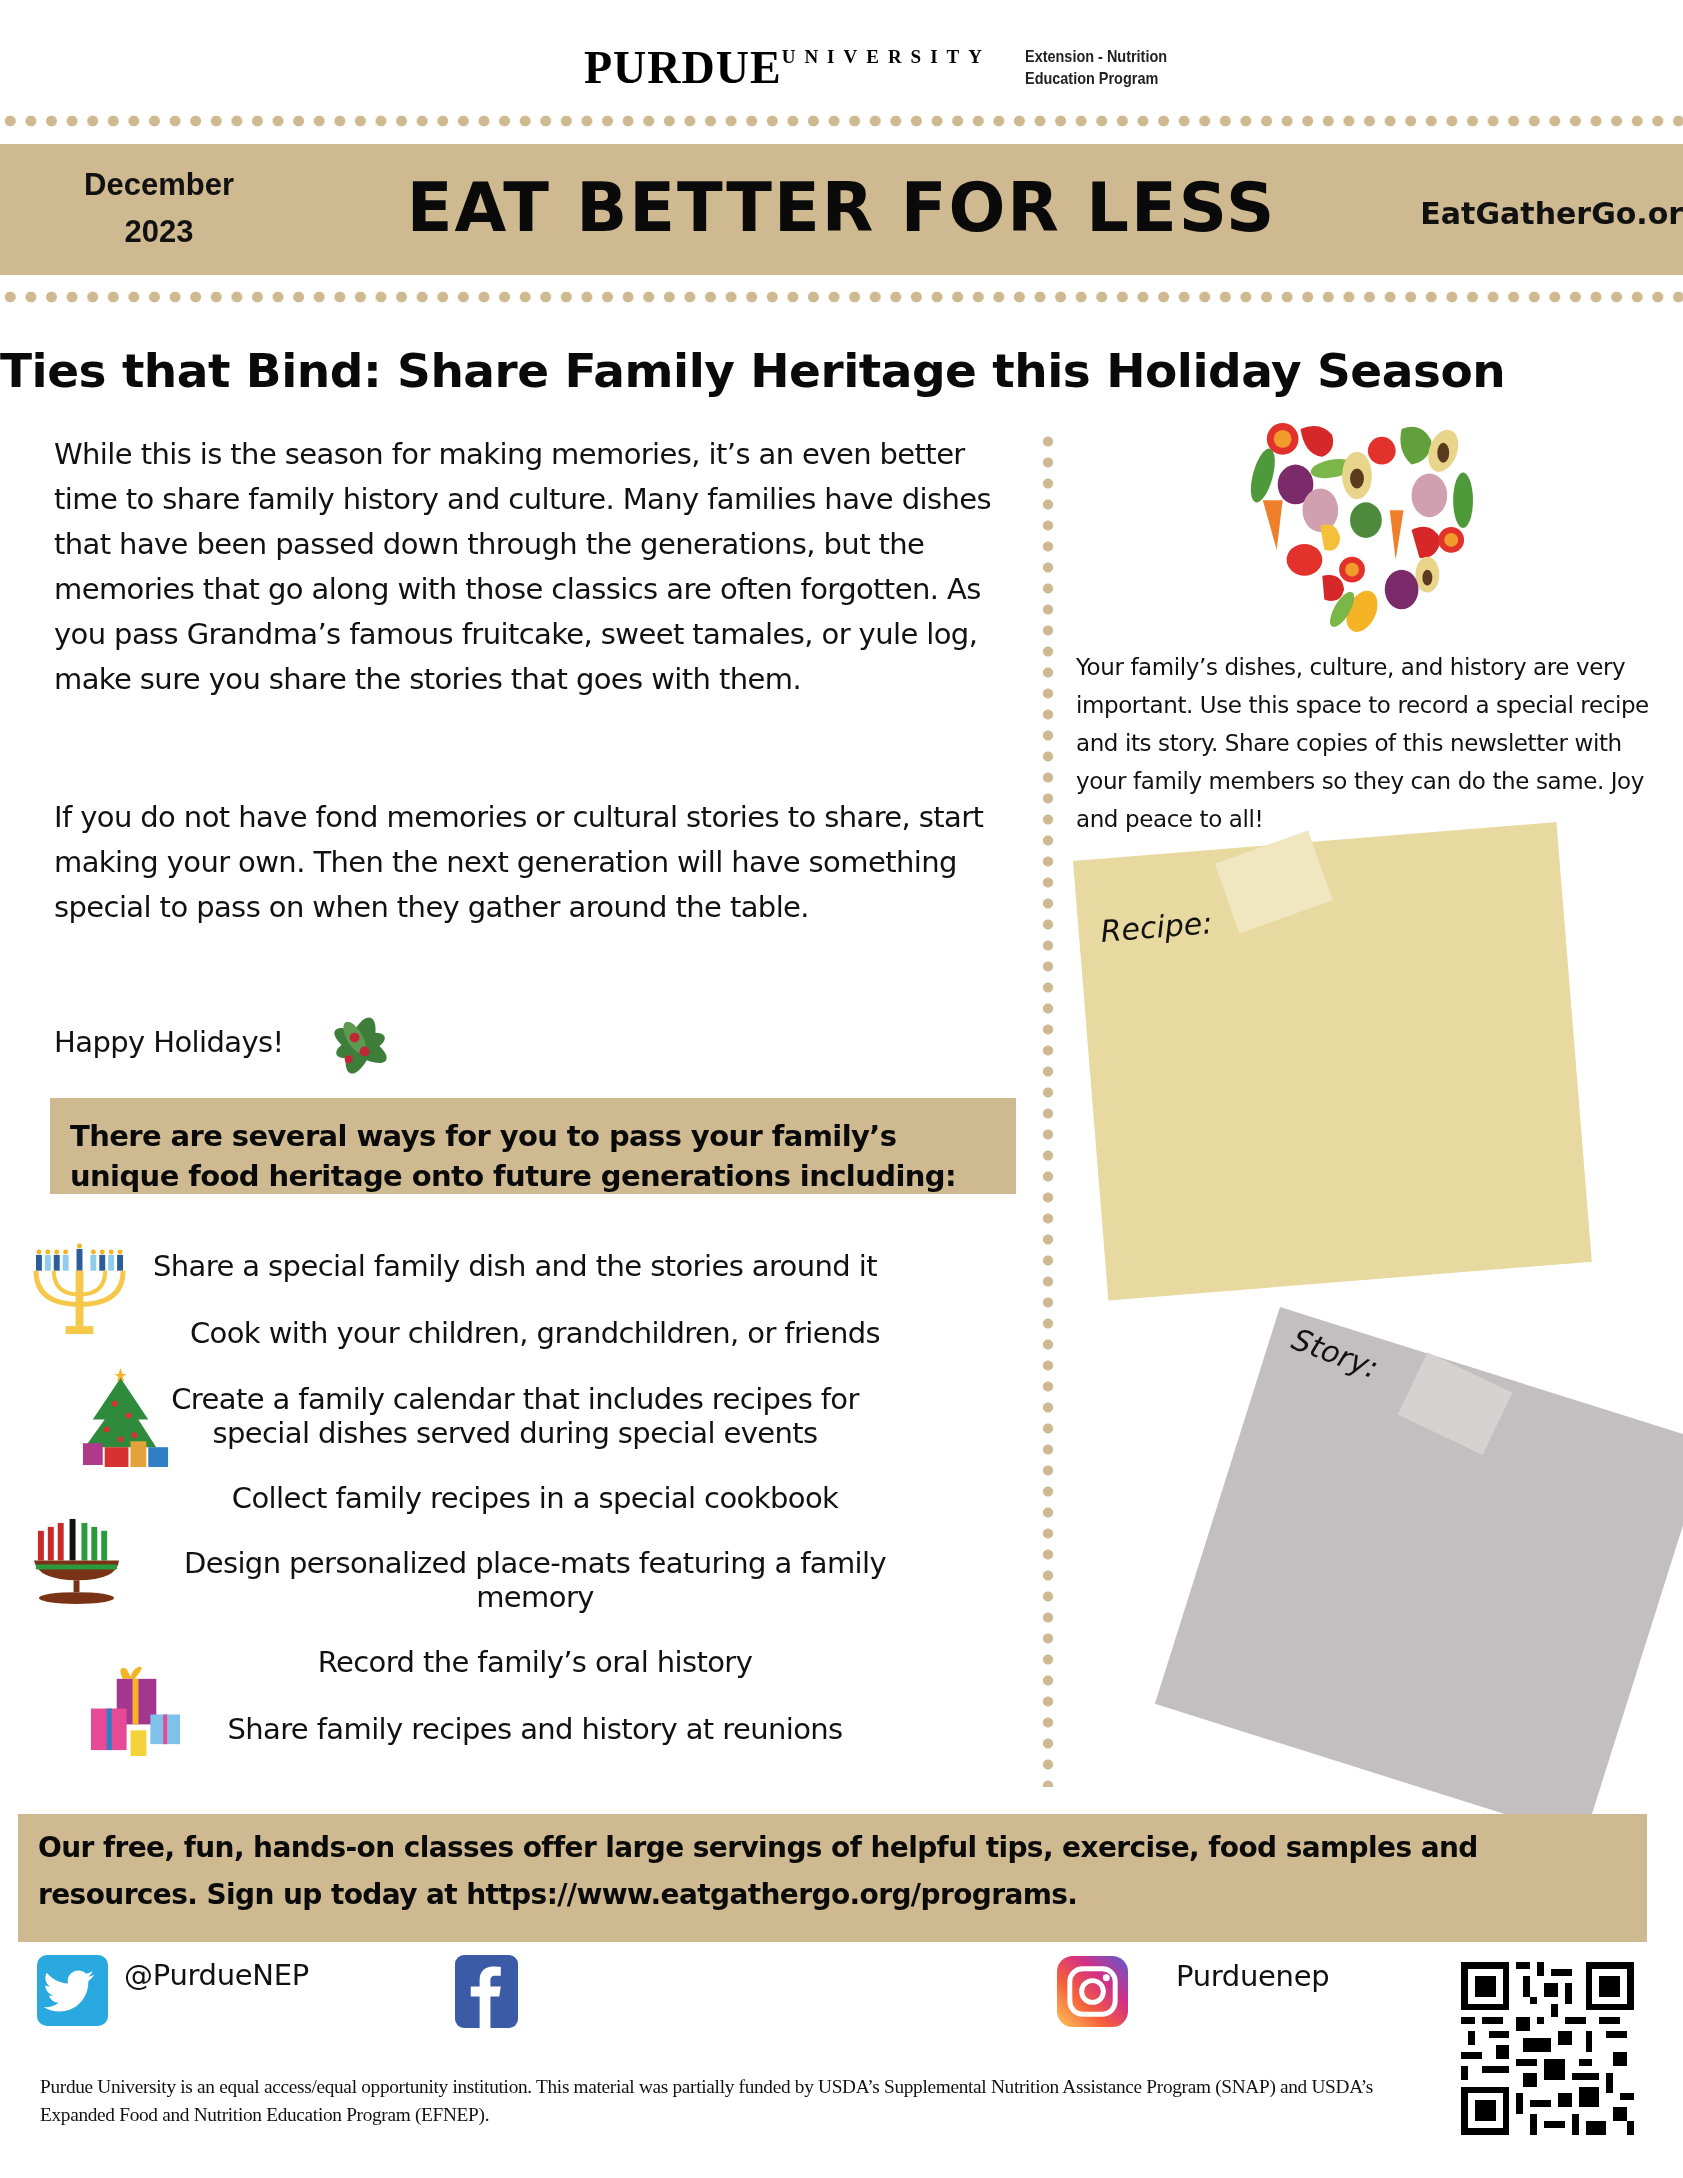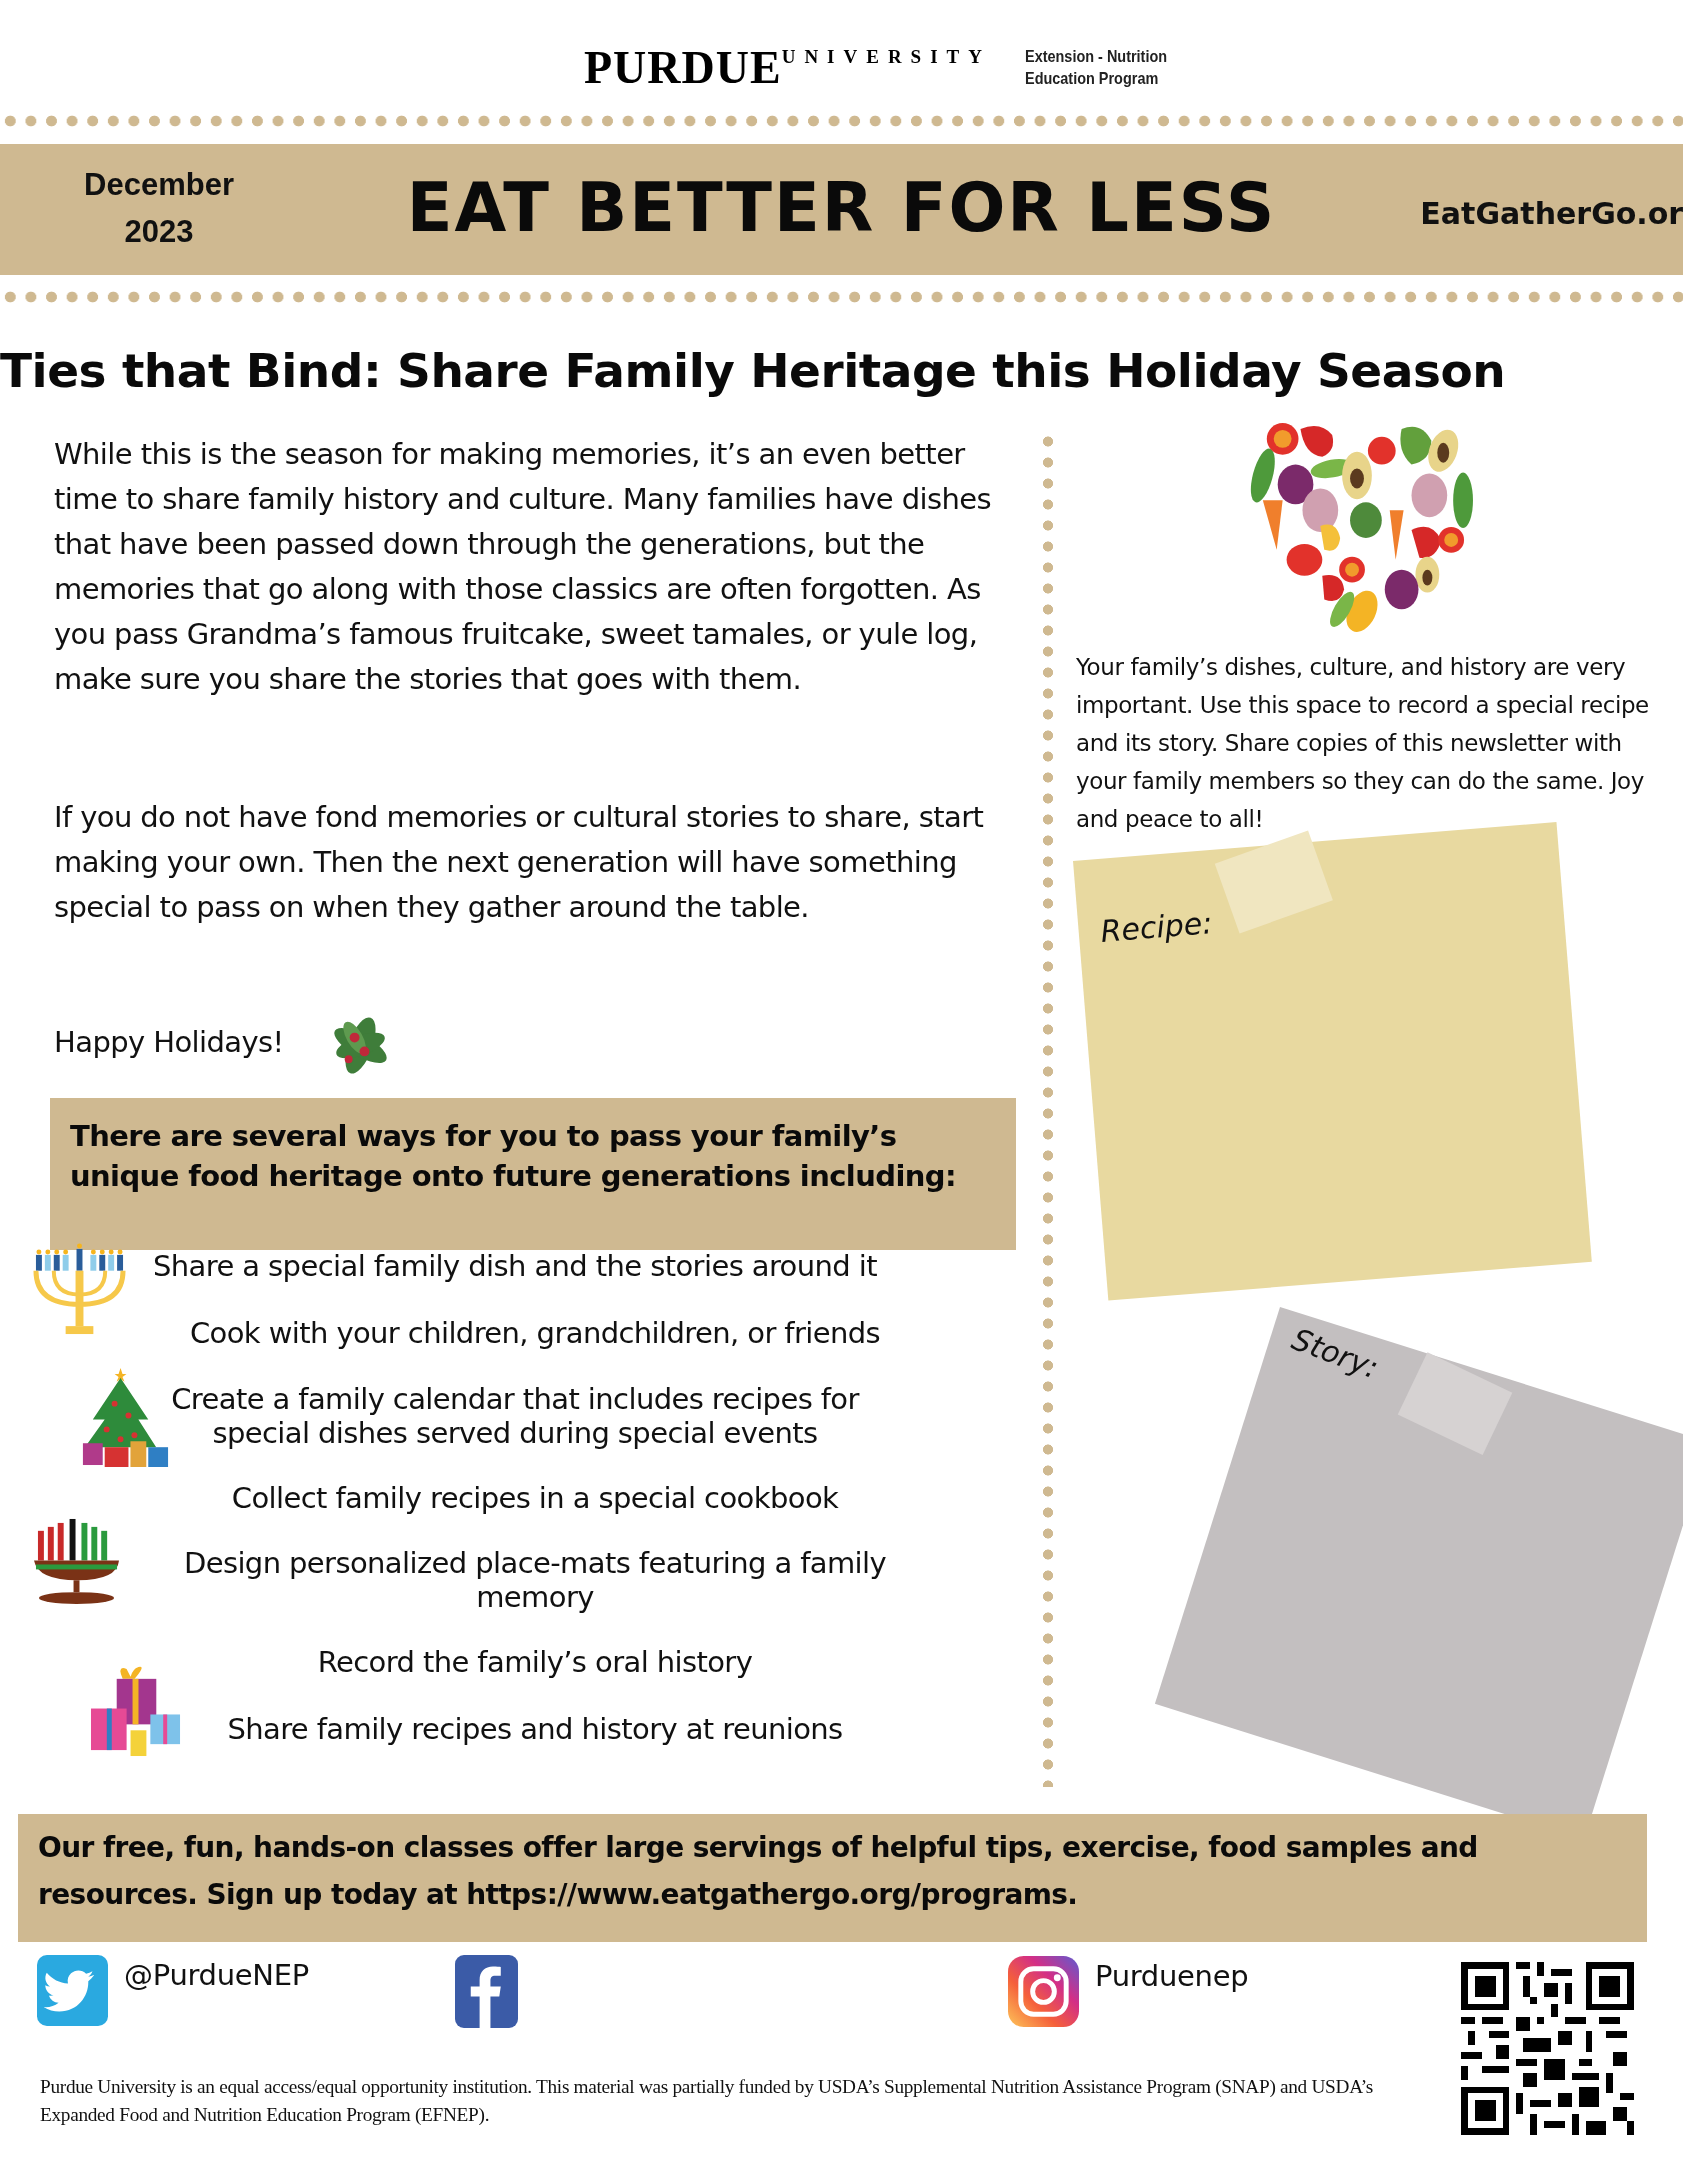--- a/index.html
+++ b/index.html
@@ -31,21 +31,21 @@
   .band-url { left: 1414px; top: 194px; width: 297px; text-align: center; font-family: "DejaVu Sans", sans-serif; font-weight: bold; font-size: 30px; line-height: 40px; color: #111; }
 
   
   .headline { left: 0; top: 339px; width: 1683px; text-align: left; font-family: "DejaVu Sans", sans-serif; font-weight: bold; font-size: 47px; line-height: 63px; color: #0a0a0a; letter-spacing: -0.5px; }
 
   
   .body-p { left: 54px; width: 950px; font-family: "DejaVu Sans", sans-serif; font-size: 29px; line-height: 45px; color: #111; font-weight: normal; letter-spacing: -0.6px; }
   .happy { left: 54px; top: 1020px; font-family: "DejaVu Sans", sans-serif; font-size: 29px; line-height: 45px; letter-spacing: -0.6px; }
   .holly { left: 315px; top: 1008px; width: 91px; height: 75px; }
 
-  .ways-box { left: 50px; top: 1098px; width: 966px; height: 152px; background: #CFB991; padding: 18px 0 0 20px; }
+  .ways-box { left: 50px; top: 1098px; width: 966px; height: 96px; background: #CFB991; padding: 18px 0 0 20px; }
   .ways-text { font-family: "DejaVu Sans", sans-serif; font-weight: bold; font-size: 29px; line-height: 40px; letter-spacing: -0.6px; color: #0a0a0a; }
 
   .list-item { left: 129px; width: 832px; text-align: center; font-family: "DejaVu Sans", sans-serif; font-size: 29px; line-height: 34px; letter-spacing: -0.6px; color: #111; }
 
   .icon-abs { position: absolute; }
 
   
   .right-text { left: 1076px; top: 648px; width: 574px; font-family: "DejaVu Sans", sans-serif; font-size: 23px; line-height: 38px; letter-spacing: -0.4px; color: #111; }
   .veg-heart { left: 1233px; top: 421px; width: 248px; height: 228px; }
 
@@ -267,21 +267,21 @@
 
 <div class="abs social" style="left:455px; top:1955px;">
   <svg width="63" height="73" viewBox="0 0 64 74">
     <rect width="64" height="74" rx="9" fill="#3b5ba7"></rect>
     <path d="M36 74V42h9l1.5-10H36v-6c0-3 1-5 5-5h5.5v-9c-1-.1-4.3-.4-8-.4-8 0-13.5 4.9-13.5 13.9V32h-9v10h9v32z" fill="#fff"></path>
   </svg>
   <div style="margin-left:20px; margin-top:-8px;">
   </div>
 </div>
 
-<div class="abs social" style="left:1008px; top:1956px;">
+<div class="abs social" style="left:1057px; top:1956px;gap:32px;">
   <svg width="71" height="71" viewBox="0 0 72 72">
     <defs>
       <linearGradient id="igg" x1="0" y1="1" x2="1" y2="0">
         <stop offset="0" stop-color="#fdc65a"></stop>
         <stop offset="0.35" stop-color="#f5603a"></stop>
         <stop offset="0.65" stop-color="#d32f86"></stop>
         <stop offset="1" stop-color="#5e5bd1"></stop>
       </linearGradient>
     </defs>
     <rect width="72" height="72" rx="16" fill="url(#igg)"></rect>

